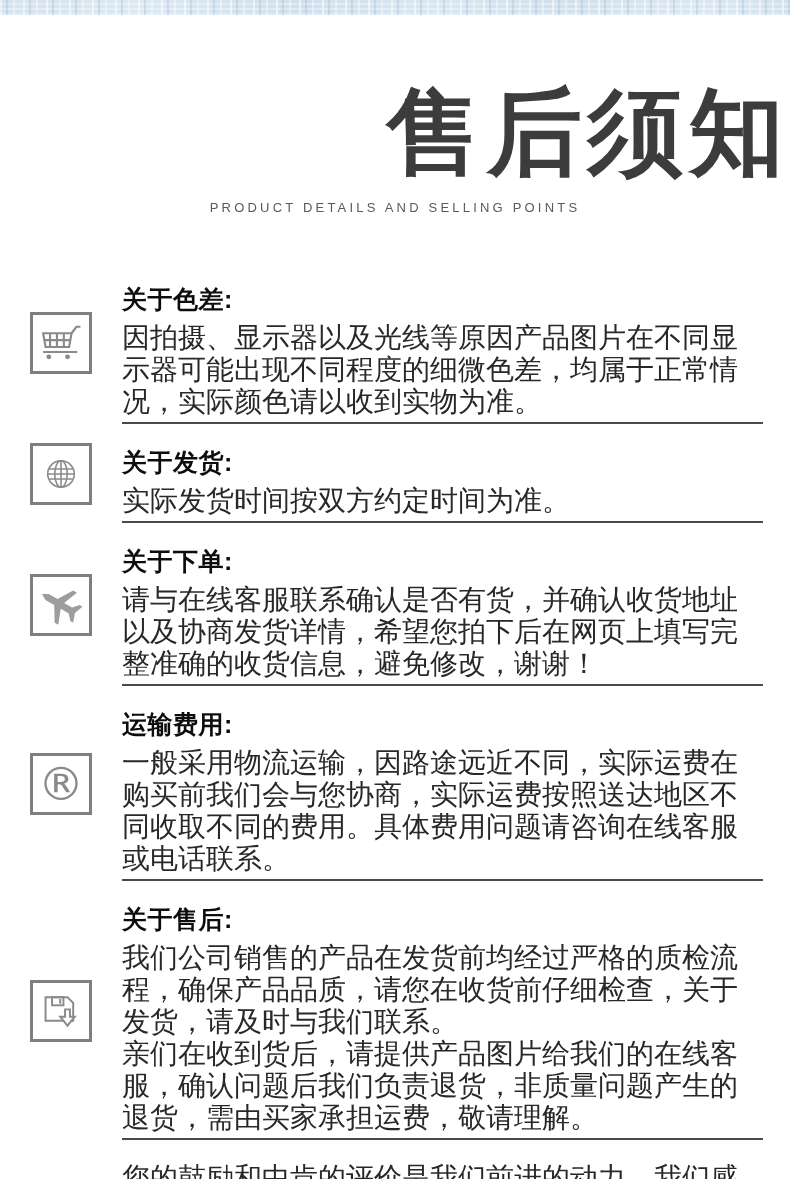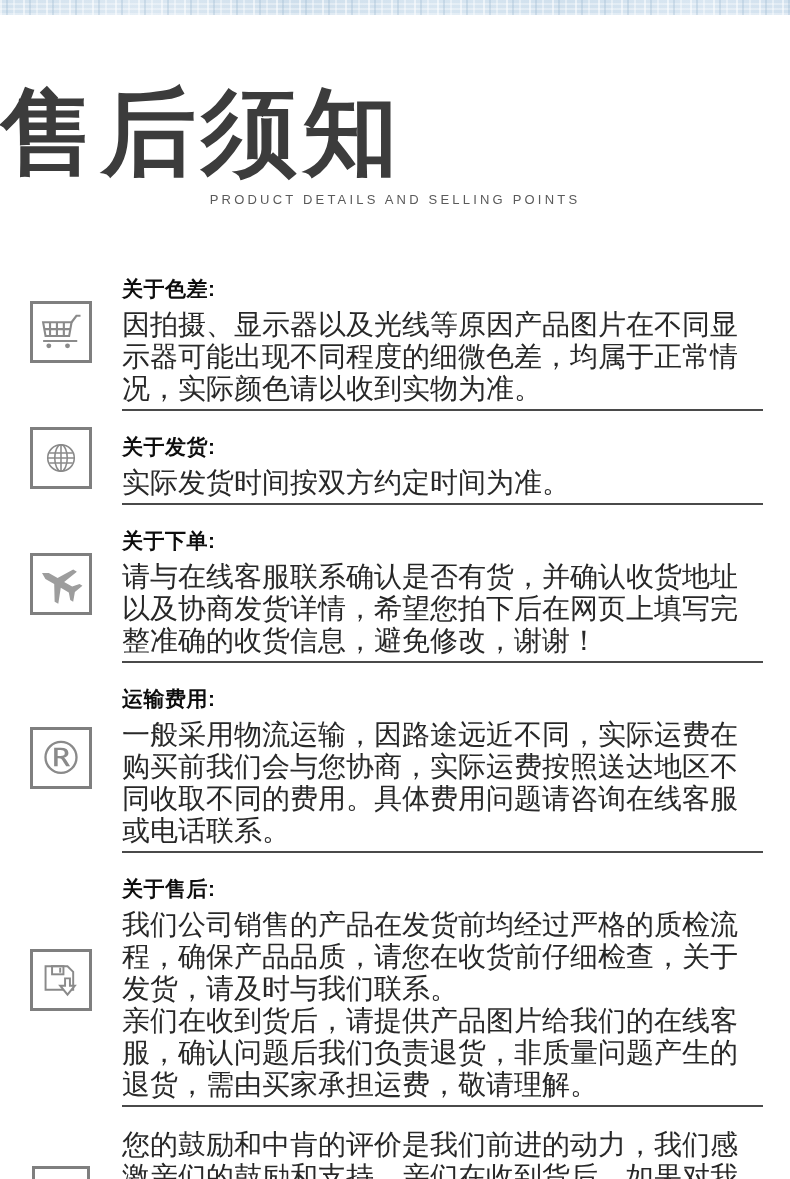--- a/index.html
+++ b/index.html
@@ -18,28 +18,28 @@
       repeating-linear-gradient(90deg,
         rgba(255,255,255,.55) 0 2px, rgba(0,0,0,0) 2px 6px,
         rgba(150,180,205,.30) 6px 8px, rgba(0,0,0,0) 8px 13px,
         rgba(255,255,255,.40) 13px 15px, rgba(0,0,0,0) 15px 23px),
       repeating-linear-gradient(0deg,
         rgba(255,255,255,.35) 0 2px, rgba(0,0,0,0) 2px 5px),
       linear-gradient(90deg,#d3e2ee 0%,#dce8f2 18%,#cfdfec 38%,#d8e6f1 55%,#d0e0ed 72%,#dae7f2 88%,#d2e1ee 100%);
   }
   .title{
     margin-top:70px;
-    text-align:left;
+    text-align:right;
     font-size:95px;line-height:1;
     font-weight:900;
     letter-spacing:6px;
     color:#3c3c3c;
   }
   .subtitle{
-    margin-top:12px;
+    margin-top:20px;
     text-align:center;
     font-size:13px;
     letter-spacing:3.2px;
     color:#5a5a5a;
   }
   .sections{
     margin-top:46px;
     padding-right:27px;
   }
   .section{display:flex;align-items:center;}
@@ -61,21 +61,21 @@
     font-family:"DejaVu Sans",sans-serif;font-weight:400;
   }
   .content{
     flex:1;
     padding:22px 0 4px;
     border-bottom:2px solid #4a4a4a;
   }
   .section:last-child .content{border-bottom:none;}
   .content h3{
     margin:0 0 6px;
-    font-size:21px;font-weight:700;
+    font-size:25px;font-weight:700;
     color:#0d0d0d;letter-spacing:.5px;
   }
   .content p{
     margin:0;
     font-size:28px;line-height:32px;
     color:#282828;
     text-align:left;
   }
 </style>
 </head>

